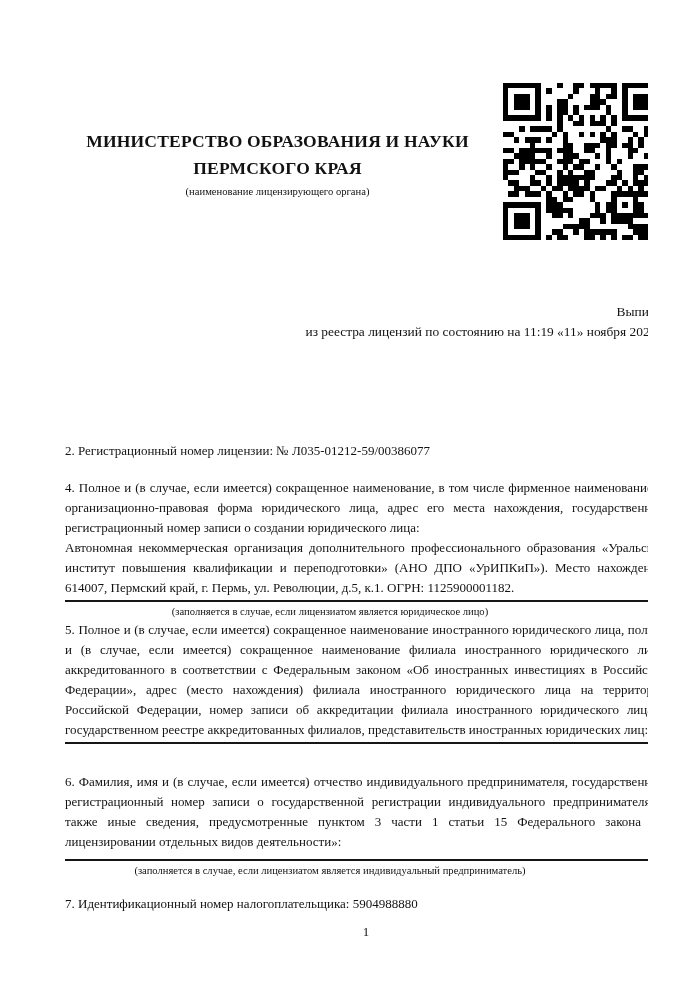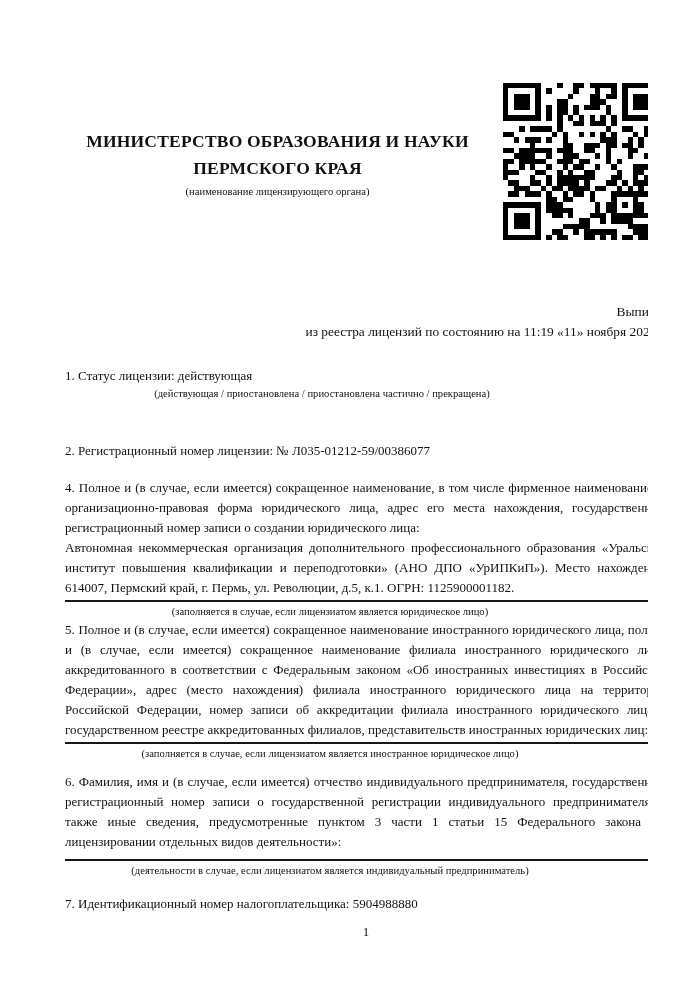--- a/index.html
+++ b/index.html
@@ -508,47 +508,42 @@
         <rect x="27" y="28" width="1" height="1"></rect>
         <rect x="28" y="28" width="1" height="1"></rect>
       </svg>
     </div>
 
   <div class="abs text-block doc-title">
     <div>Выписка</div>
     <div>из реестра лицензий по состоянию на 11:19 «11» ноября 2025 г.</div>
   </div>
 
-  <div class="abs text-block item item1">
-    <div>1. Статус лицензии: действующая</div>
-    <div class="caption status-caption">(действующая / приостановлена / приостановлена частично / прекращена)</div>
-  </div>
 
   <div class="abs text-block item item2">
     <div>2. Регистрационный номер лицензии: № Л035-01212-59/00386077</div>
   </div>
 
 
   <div class="abs text-block item item4">
     <div class="para">4. Полное и (в случае, если имеется) сокращенное наименование, в том числе фирменное наименование, и организационно-правовая форма юридического лица, адрес его места нахождения, государственный регистрационный номер записи о создании юридического лица:</div>
     <div class="para">Автономная некоммерческая организация дополнительного профессионального образования «Уральский институт повышения квалификации и переподготовки» (АНО ДПО «УрИПКиП»). Место нахождения: 614007, Пермский край, г. Пермь, ул. Революции, д.5, к.1. ОГРН: 1125900001182.</div>
     <div class="rule"></div>
     <div class="caption">(заполняется в случае, если лицензиатом является юридическое лицо)</div>
   </div>
 
   <div class="abs text-block item item5">
     <div class="para">5. Полное и (в случае, если имеется) сокращенное наименование иностранного юридического лица, полное и (в случае, если имеется) сокращенное наименование филиала иностранного юридического лица, аккредитованного в соответствии с Федеральным законом «Об иностранных инвестициях в Российской Федерации», адрес (место нахождения) филиала иностранного юридического лица на территории Российской Федерации, номер записи об аккредитации филиала иностранного юридического лица в государственном реестре аккредитованных филиалов, представительств иностранных юридических лиц:</div>
     <div class="rule gap-before"></div>
-    <div class="caption">(заполняется в случае, если лицензиатом является иностранное юридическое лицо)</div>
   </div>
 
   <div class="abs text-block item item6">
     <div class="para">6. Фамилия, имя и (в случае, если имеется) отчество индивидуального предпринимателя, государственный регистрационный номер записи о государственной регистрации индивидуального предпринимателя, а также иные сведения, предусмотренные пунктом 3 части 1 статьи 15 Федерального закона «О лицензировании отдельных видов деятельности»:</div>
     <div class="rule"></div>
-    <div class="caption">(деятельности в случае, если лицензиатом является индивидуальный предприниматель)</div>
+    <div class="caption">(заполняется в случае, если лицензиатом является индивидуальный предприниматель)</div>
   </div>
 
   <div class="abs text-block item item7">
     <div>7. Идентификационный номер налогоплательщика: 5904988880</div>
   </div>
 
   <div class="abs text-block page-number">1</div>
 
 </div>
 

